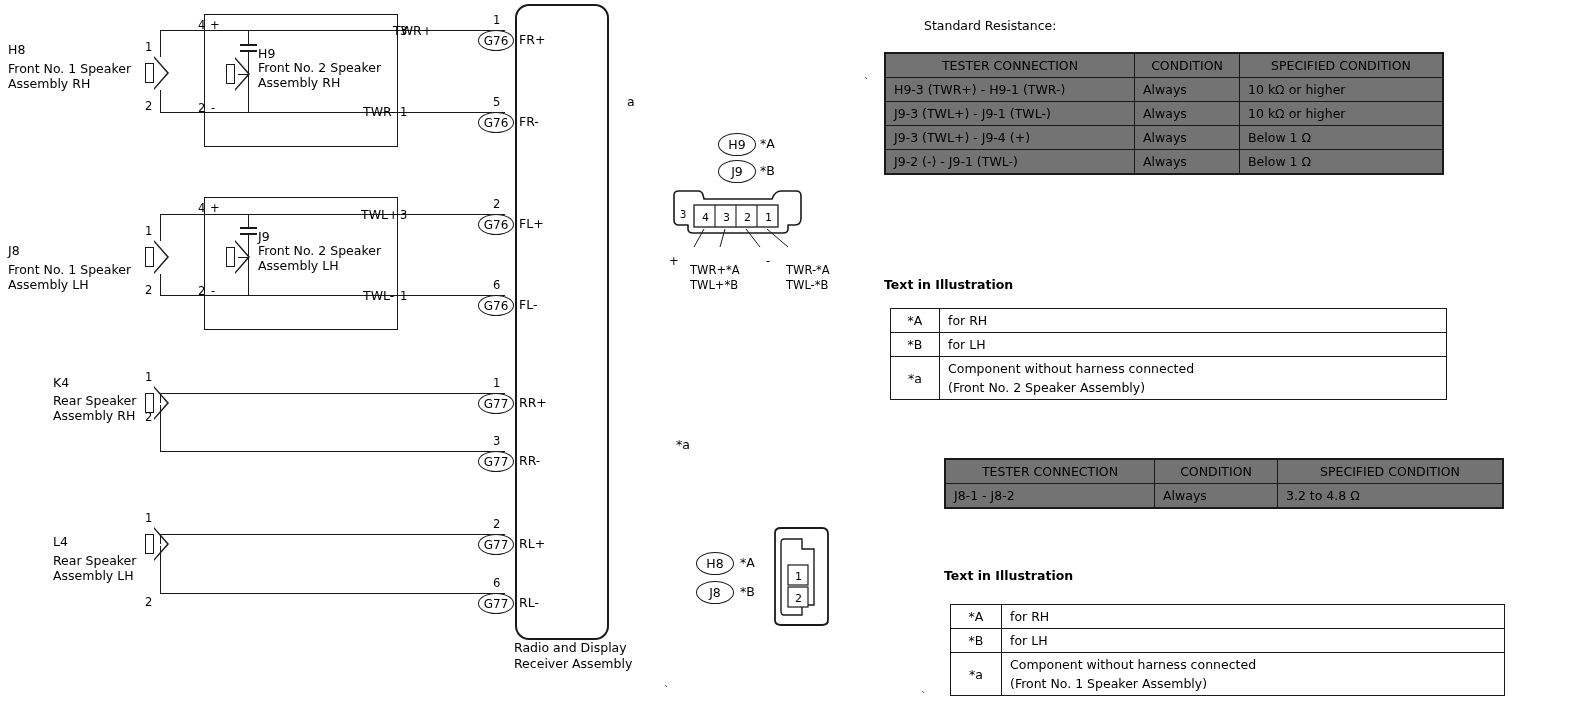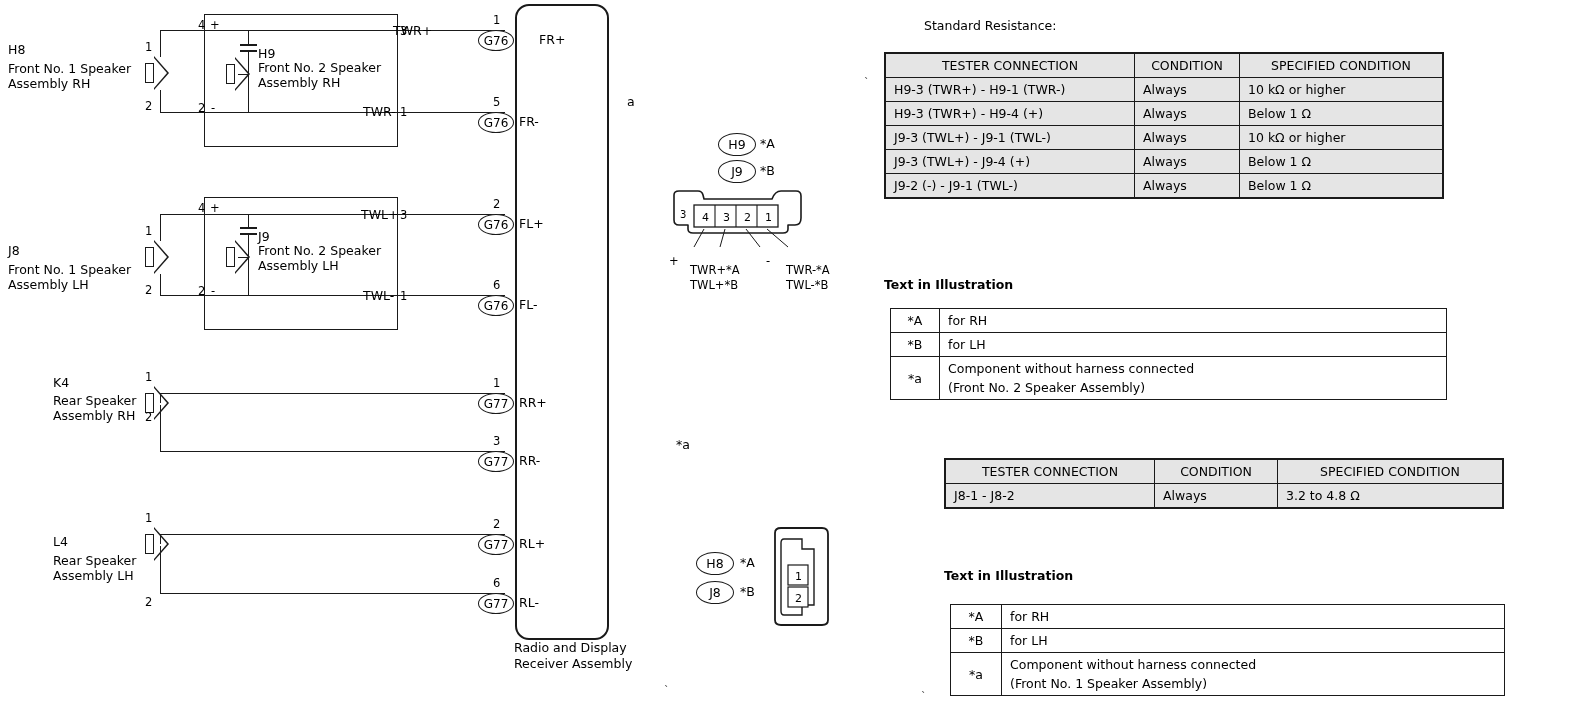--- a/index.html
+++ b/index.html
@@ -80,21 +80,21 @@
     position: absolute;
     border: 2px solid #1a1a1a;
     border-radius: 14px;
     background: #fff;
   }
 
   
   table.spec {
     position: absolute;
     border-collapse: collapse;
-    background: #e5e5e5;
+    background: #737373;
   }
   table.spec td, table.spec th {
     border: 1.3px solid #1a1a1a;
     font-weight: normal;
     font-size: 12.5px;
     padding: 4px 8px;
     text-align: left;
     white-space: nowrap;
   }
   table.spec th { text-align: center; }
@@ -229,21 +229,21 @@
 <div class="hline" style="left:160px; top:534px; width:345px;"></div>
 <div class="vline" style="left:160px; top:546px; height:47px;"></div>
 <div class="hline" style="left:160px; top:593px; width:345px;"></div>
 
 <div class="receiver" style="left:515px; top:4px; width:90px; height:632px;"></div>
 <div class="abs txt" style="left:514px; top:640px;">Radio and Display</div>
 <div class="abs txt" style="left:514px; top:656px;">Receiver Assembly</div>
 
 <div class="conn-pill" style="left:478px; top:30px;">G76</div>
 <div class="abs txt-sm" style="left:493px; top:13px;">1</div>
-<div class="abs txt" style="left:519px; top:32px;margin-left:20px;">FR+</div>
+<div class="abs txt" style="left:519px; top:32px;">FR+</div>
 
 <div class="conn-pill" style="left:478px; top:112px;">G76</div>
 <div class="abs txt-sm" style="left:493px; top:95px;">5</div>
 <div class="abs txt" style="left:519px; top:114px;">FR-</div>
 
 <div class="conn-pill" style="left:478px; top:214px;">G76</div>
 <div class="abs txt-sm" style="left:493px; top:197px;">2</div>
 <div class="abs txt" style="left:519px; top:216px;">FL+</div>
 
 <div class="conn-pill" style="left:478px; top:295px;">G76</div>
@@ -324,25 +324,20 @@
     <th style="width:232px;">TESTER CONNECTION</th>
     <th style="width:88px;">CONDITION</th>
     <th style="width:186px;">SPECIFIED CONDITION</th>
   </tr>
   <tr>
     <td>H9-3 (TWR+) - H9-1 (TWR-)</td>
     <td>Always</td>
     <td>10 kΩ or higher</td>
   </tr>
   <tr>
-    <td>H9-3 (TWR+) - H9-4 (+)</td>
-    <td>Always</td>
-    <td>Below 1 Ω</td>
-  </tr>
-  <tr>
     <td>J9-3 (TWL+) - J9-1 (TWL-)</td>
     <td>Always</td>
     <td>10 kΩ or higher</td>
   </tr>
   <tr>
     <td>J9-3 (TWL+) - J9-4 (+)</td>
     <td>Always</td>
     <td>Below 1 Ω</td>
   </tr>
   <tr>

